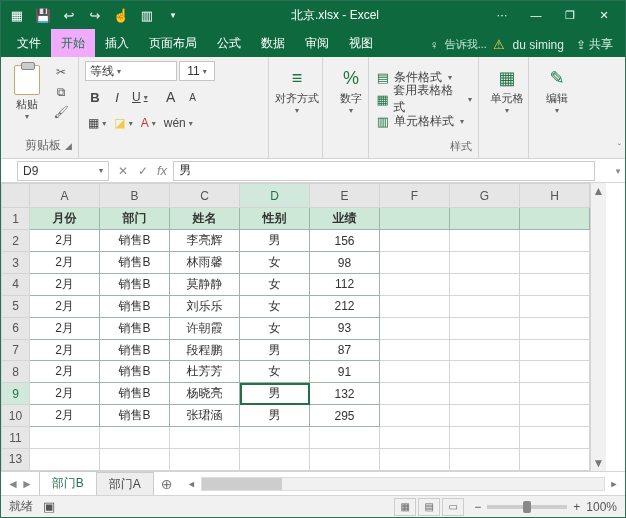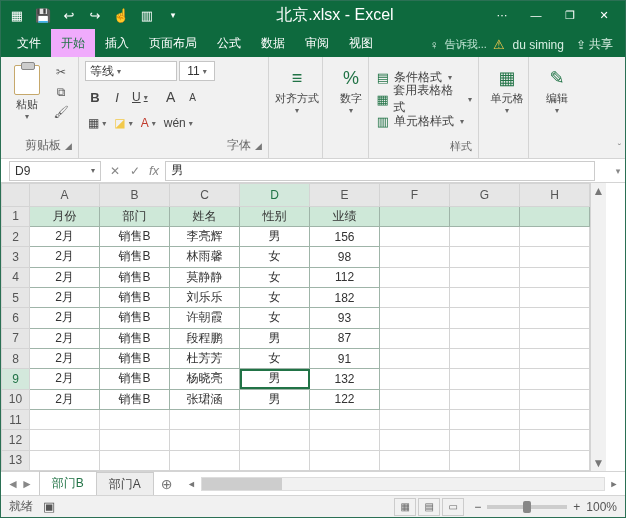--- a/index.html
+++ b/index.html
@@ -1,20 +1,20 @@
 <!DOCTYPE html>
 <html><head>
 <meta charset="utf-8">
 <style>
 *{margin:0;padding:0;box-sizing:border-box;font-family:"Microsoft YaHei","Segoe UI",sans-serif;font-size:12px;user-select:none}
 body{width:626px;height:518px;background:#fff;display:flex;flex-direction:column;overflow:hidden;border:1px solid #2b7054}
 .titlebar{height:28px;background:#0e6a3e;display:flex;align-items:center;color:#fff;padding:0 4px}
 .qat{display:flex;align-items:center;gap:2px}
 .qat .ic{width:24px;height:24px;display:flex;align-items:center;justify-content:center;color:#fff;font-size:13px}
-.title-center{flex:1;text-align:center;font-size:16px;color:#fff}
+.title-center{flex:1;text-align:center;font-size:12px;color:#fff}
 .winbtns{display:flex}
 .winbtns .wb{width:34px;height:28px;display:flex;align-items:center;justify-content:center;color:#fff;font-size:11px}
 .tabs{height:28px;background:#0e6a3e;display:flex;align-items:flex-end;color:#fff;padding-left:6px}
 .tab{padding:6px 10px 5px;font-size:12px;cursor:pointer}
 .tab.active{background:#f0abfc;color:#217346}
 .tabs-right{margin-left:auto;display:flex;align-items:center;gap:6px;padding-right:6px;color:#d8efe3}
 .tell{color:#bfe3d3;font-size:11px}
 .warn{color:#ffcc4d;font-size:13px;margin-right:2px}
 .share{display:flex;align-items:center;gap:3px;padding:4px 6px}
 .ribbon{height:102px;background:#f1f1f1;border-bottom:1px solid #d4d4d4;display:flex;position:relative}
@@ -39,37 +39,37 @@
 .fbtn.i{font-style:italic}
 .fbtn.u{text-decoration:underline}
 .stackbtn{display:flex;flex-direction:column;align-items:center;justify-content:center;width:44px;height:60px;color:#444}
 .stackbtn .ic{font-size:18px;color:#217346}
 .stackbtn .lbl{font-size:11px;margin-top:2px}
 .styles-col{display:flex;flex-direction:column;gap:2px}
 .srow{display:flex;align-items:center;gap:3px;color:#444;font-size:11px;height:20px}
 .srow .ic{color:#217346;font-size:13px;width:16px;text-align:center}
 .collapse{position:absolute;right:4px;bottom:4px;color:#777;font-size:10px}
 .namebox-row{height:24px;border-bottom:1px solid #d4d4d4;display:flex;align-items:center;background:#fff}
-.namebox{width:92px;height:20px;margin:2px 0 2px 8px;background:#fff;border:1px solid #ccc;display:flex;align-items:center;padding:0 5px;color:#333}
+.namebox{width:92px;height:20px;margin:2px 0 2px 16px;background:#fff;border:1px solid #ccc;display:flex;align-items:center;padding:0 5px;color:#333}
 .namebox .dd{margin-left:auto}
 .fx-btns{display:flex;align-items:center;gap:4px;margin:0 6px;color:#888}
 .fx-btns span{width:16px;text-align:center;font-size:12px}
 .fx-label{font-style:italic;color:#888;font-size:13px;margin-right:6px}
 .formula{flex:1;height:20px;border:1px solid #ccc;margin:2px 16px 2px 0;padding:0 5px;display:flex;align-items:center;color:#333;background:#fff}
 .formula-dd{width:14px;display:flex;align-items:center;justify-content:center;color:#888;font-size:9px}
 .grid-wrap{flex:1;display:flex;overflow:hidden;background:#fff;position:relative}
 .grid{border-collapse:collapse;table-layout:fixed}
 .grid th,.grid td{border:1px solid #d4d4d4;height:18px;font-size:12px;color:#333;text-align:center;font-weight:normal;padding:0}
 .grid .colhdr{background:#e6e6e6;color:#555;height:20px}
 .grid .colhdr.sel{background:#d3e8dc;color:#217346}
 .grid .rowhdr{background:#e6e6e6;color:#555;width:28px}
 .grid .rowhdr.sel{background:#d3e8dc;color:#217346}
 .grid .corner{background:#e6e6e6;width:28px}
 .grid td.data{border:1px solid #9fb4a8}
-.grid .header-row td{background:#cee8d8;font-weight:normal;border:1px solid #9fb4a8}
+.grid .header-row td{background:#cee8d8;font-weight:bold;border:1px solid #9fb4a8}
 .grid td.selcell{outline:2px solid #217346;outline-offset:-2px;background:#fff}
 .vsb{width:16px;background:#f1f1f1;border-left:1px solid #d4d4d4;display:flex;flex-direction:column;align-items:center;font-size:9px;color:#777}
 .vsb .arr{height:16px;display:flex;align-items:center;justify-content:center;width:100%}
 .sheet-tabs{height:24px;background:#fff;border-top:1px solid #d4d4d4;display:flex;align-items:center}
 .nav-arr{display:flex;gap:2px;padding:0 6px;color:#888;font-size:10px}
 .stab{padding:3px 12px;border:1px solid #ccc;border-bottom:none;margin-right:-1px;background:#eee;color:#444;font-size:12px}
 .stab.active{background:#fff;border-bottom:2px solid #217346;color:#217346}
 .addsheet{padding:0 8px;color:#777;font-size:14px}
 .hsb{flex:1;margin:0 4px;display:flex;align-items:center;gap:2px}
 .hsb .track{flex:1;height:14px;background:#f1f1f1;border:1px solid #ddd;position:relative}
@@ -178,21 +178,20 @@
         <div class="fbtn" style="color:#c0392b">
             <span>A</span>
             <span class="dd">▾</span>
           </div>
         <div class="fbtn" style="font-size:10px">
             <span>wén</span>
             <span class="dd">▾</span>
           </div>
       </div>
     </div>
-    <div class="group-label"><span>字体</span><span class="dlaunch">◢</span></div>
   </div>
 
   <div class="group" style="width:54px">
     <div class="stackbtn">
       <span class="ic">≡</span>
       <span class="lbl">对齐方式</span>
       <span style="font-size:8px;color:#666">▾</span>
     </div>
     <div class="group-label"></div>
   </div>
@@ -319,21 +318,21 @@
           <td class=""></td>
           <td class=""></td>
           <td class=""></td>
         </tr>
         <tr>
           <th class="rowhdr">5</th>
           <td class="data">2月</td>
           <td class="data">销售B</td>
           <td class="data">刘乐乐</td>
           <td class="data">女</td>
-          <td class="data">182</td>
+          <td class="data">212</td>
           <td class=""></td>
           <td class=""></td>
           <td class=""></td>
         </tr>
         <tr>
           <th class="rowhdr">6</th>
           <td class="data">2月</td>
           <td class="data">销售B</td>
           <td class="data">许朝霞</td>
           <td class="data">女</td>
@@ -374,38 +373,27 @@
           <td class=""></td>
           <td class=""></td>
           <td class=""></td>
         </tr>
         <tr>
           <th class="rowhdr">10</th>
           <td class="data">2月</td>
           <td class="data">销售B</td>
           <td class="data">张珺涵</td>
           <td class="data">男</td>
-          <td class="data">122</td>
+          <td class="data">295</td>
           <td class=""></td>
           <td class=""></td>
           <td class=""></td>
         </tr>
         <tr>
           <th class="rowhdr">11</th>
-          <td class=""></td>
-          <td class=""></td>
-          <td class=""></td>
-          <td class=""></td>
-          <td class=""></td>
-          <td class=""></td>
-          <td class=""></td>
-          <td class=""></td>
-        </tr>
-        <tr>
-          <th class="rowhdr">12</th>
           <td class=""></td>
           <td class=""></td>
           <td class=""></td>
           <td class=""></td>
           <td class=""></td>
           <td class=""></td>
           <td class=""></td>
           <td class=""></td>
         </tr>
         <tr>

